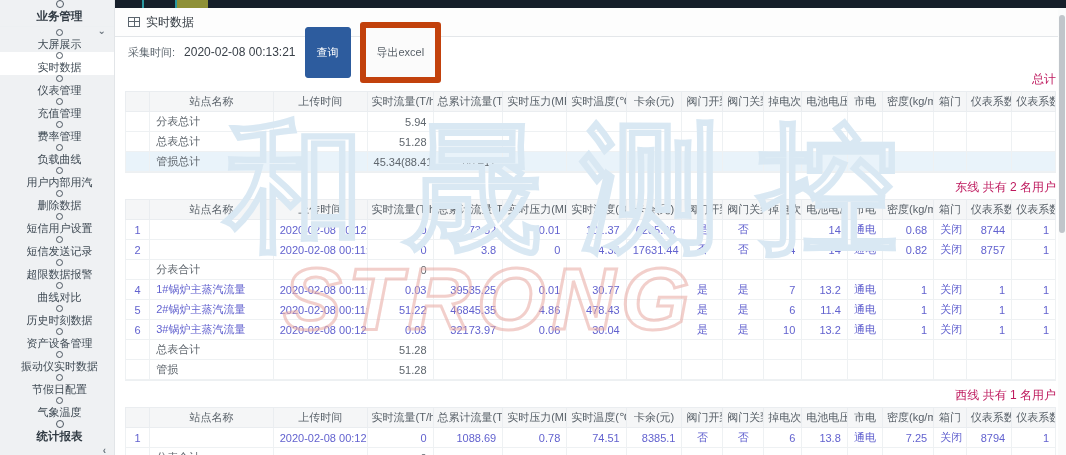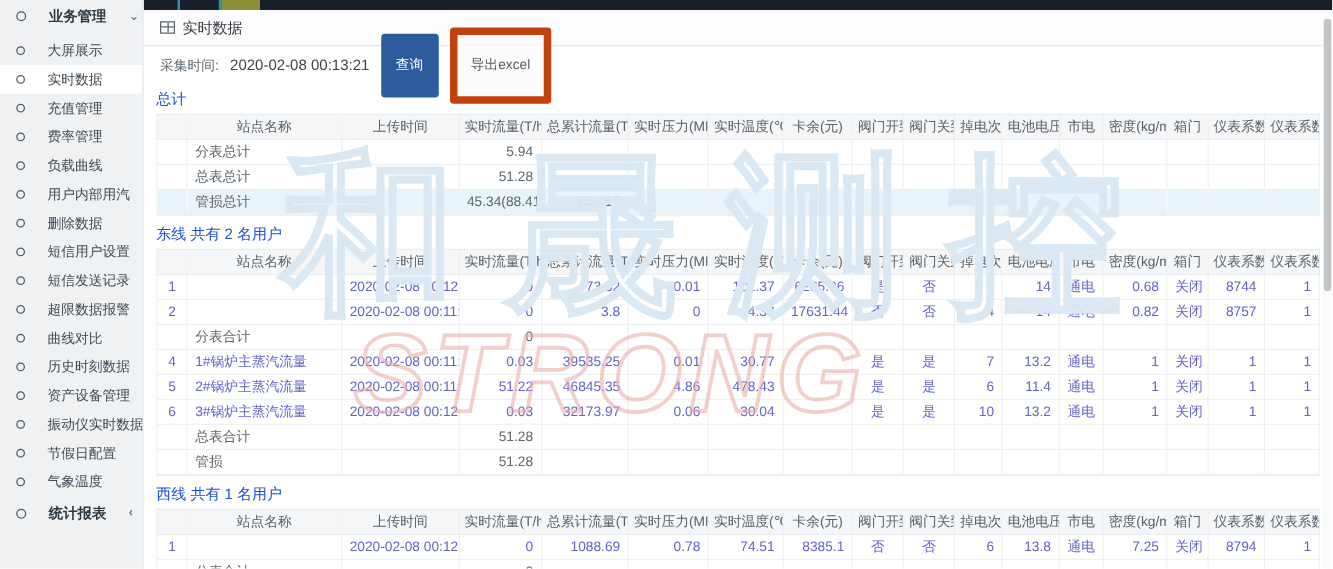--- a/index.html
+++ b/index.html
@@ -3,22 +3,22 @@
 <meta charset="utf-8">
 <style>
   * { box-sizing: border-box; margin: 0; padding: 0; }
   html,body { width:1066px; height:455px; overflow:hidden; background:#fff;
     font-family:"Liberation Sans","DejaVu Sans",sans-serif; }
   .app { display:flex; width:1066px; height:455px; }
 
   
   .sidebar { width:115px; flex-shrink:0; background:#eff1f3; height:100%;
     border-right:1px solid #e2e5e8; overflow:hidden; }
-  .side-entry { display:flex; align-items:center; gap:18px; height:23px;
-    padding:0 8px 0 13px; font-size:11px; color:#3f4a54; cursor:pointer; white-space:nowrap; }
+  .side-entry { display:flex; align-items:center; gap:1px; height:23px;
+    padding:0 8px 0 13px; font-size:11px; color:#3f4a54; cursor:pointer; white-space:nowrap;flex-direction:column; }
   .side-entry .circle { width:7px; height:7px; border:1.2px solid #4d5761;
     border-radius:50%; flex-shrink:0; background:transparent; }
   .side-entry.section { height:27px; font-weight:bold; font-size:11.5px; color:#2f3942; }
   .side-entry.section .circle { width:8px; height:8px; }
   .side-entry .chev { margin-left:auto; color:#6b757e; font-size:10px; }
   .side-entry.selected { background:#ffffff; }
 
   
   .main { flex:1; position:relative; background:#fff; overflow:hidden; }
   .topbar { height:8px; background:#161f2a; position:relative; }
@@ -34,21 +34,21 @@
   .toolbar { height:30px; display:flex; align-items:center; gap:9px; padding:0 13px;
     font-size:11px; color:#5f6870; }
   .datetime { font-size:12px; color:#3a4149; cursor:pointer; }
   .btn { font-size:11px; border-radius:3px; padding:18px 11px; cursor:pointer; line-height:13px; }
   .btn.primary { background:var(--accent,#2d5c9e); border:1px solid var(--accent,#2d5c9e); color:#fff; }
   .btn.default { background:#fbfbfb; border:6px solid #c2410c; color:#565e66; }
 
   .content { position:relative; padding:0 10px; }
   .section { border-bottom:1px solid #edf0f2; margin-bottom:2px; }
   .section:last-child { border-bottom:none; }
-  .section-title { text-align:left; font-size:12px; color:#1d4ed8; padding:4px 0 3px; }
+  .section-title { text-align:right; font-size:12px; color:#be185d; padding:4px 0 3px; }
 
   table { width:100%; border-collapse:collapse; table-layout:fixed; font-size:11px; }
   th { background:#f5f6f7; color:#596169; font-weight:normal; height:20px;
     border:1px solid #eaedf0; padding:0 4px; white-space:nowrap; overflow:hidden; }
   td { height:20px; border:1px solid #eef1f3; padding:0 6px; white-space:nowrap;
     overflow:hidden; color:#5f666d; }
   td.v { color:var(--valcol,#6262cf); }
   tr.hl { background:var(--hlbg,#e9f3fa); }
   .al { text-align:left; } .ar { text-align:right; } .ac { text-align:center; }
 
@@ -79,20 +79,24 @@
           <span>业务管理</span>
           <span class="chev">⌄</span>
         </div>
         <div class="side-entry">
           <span class="circle"></span>
           <span>大屏展示</span>
         </div>
         <div class="side-entry selected">
           <span class="circle"></span>
           <span>实时数据</span>
+        </div>
+        <div class="side-entry">
+          <span class="circle"></span>
+          <span>仪表管理</span>
         </div>
         <div class="side-entry">
           <span class="circle"></span>
           <span>充值管理</span>
         </div>
         <div class="side-entry">
           <span class="circle"></span>
           <span>费率管理</span>
         </div>
         <div class="side-entry">

